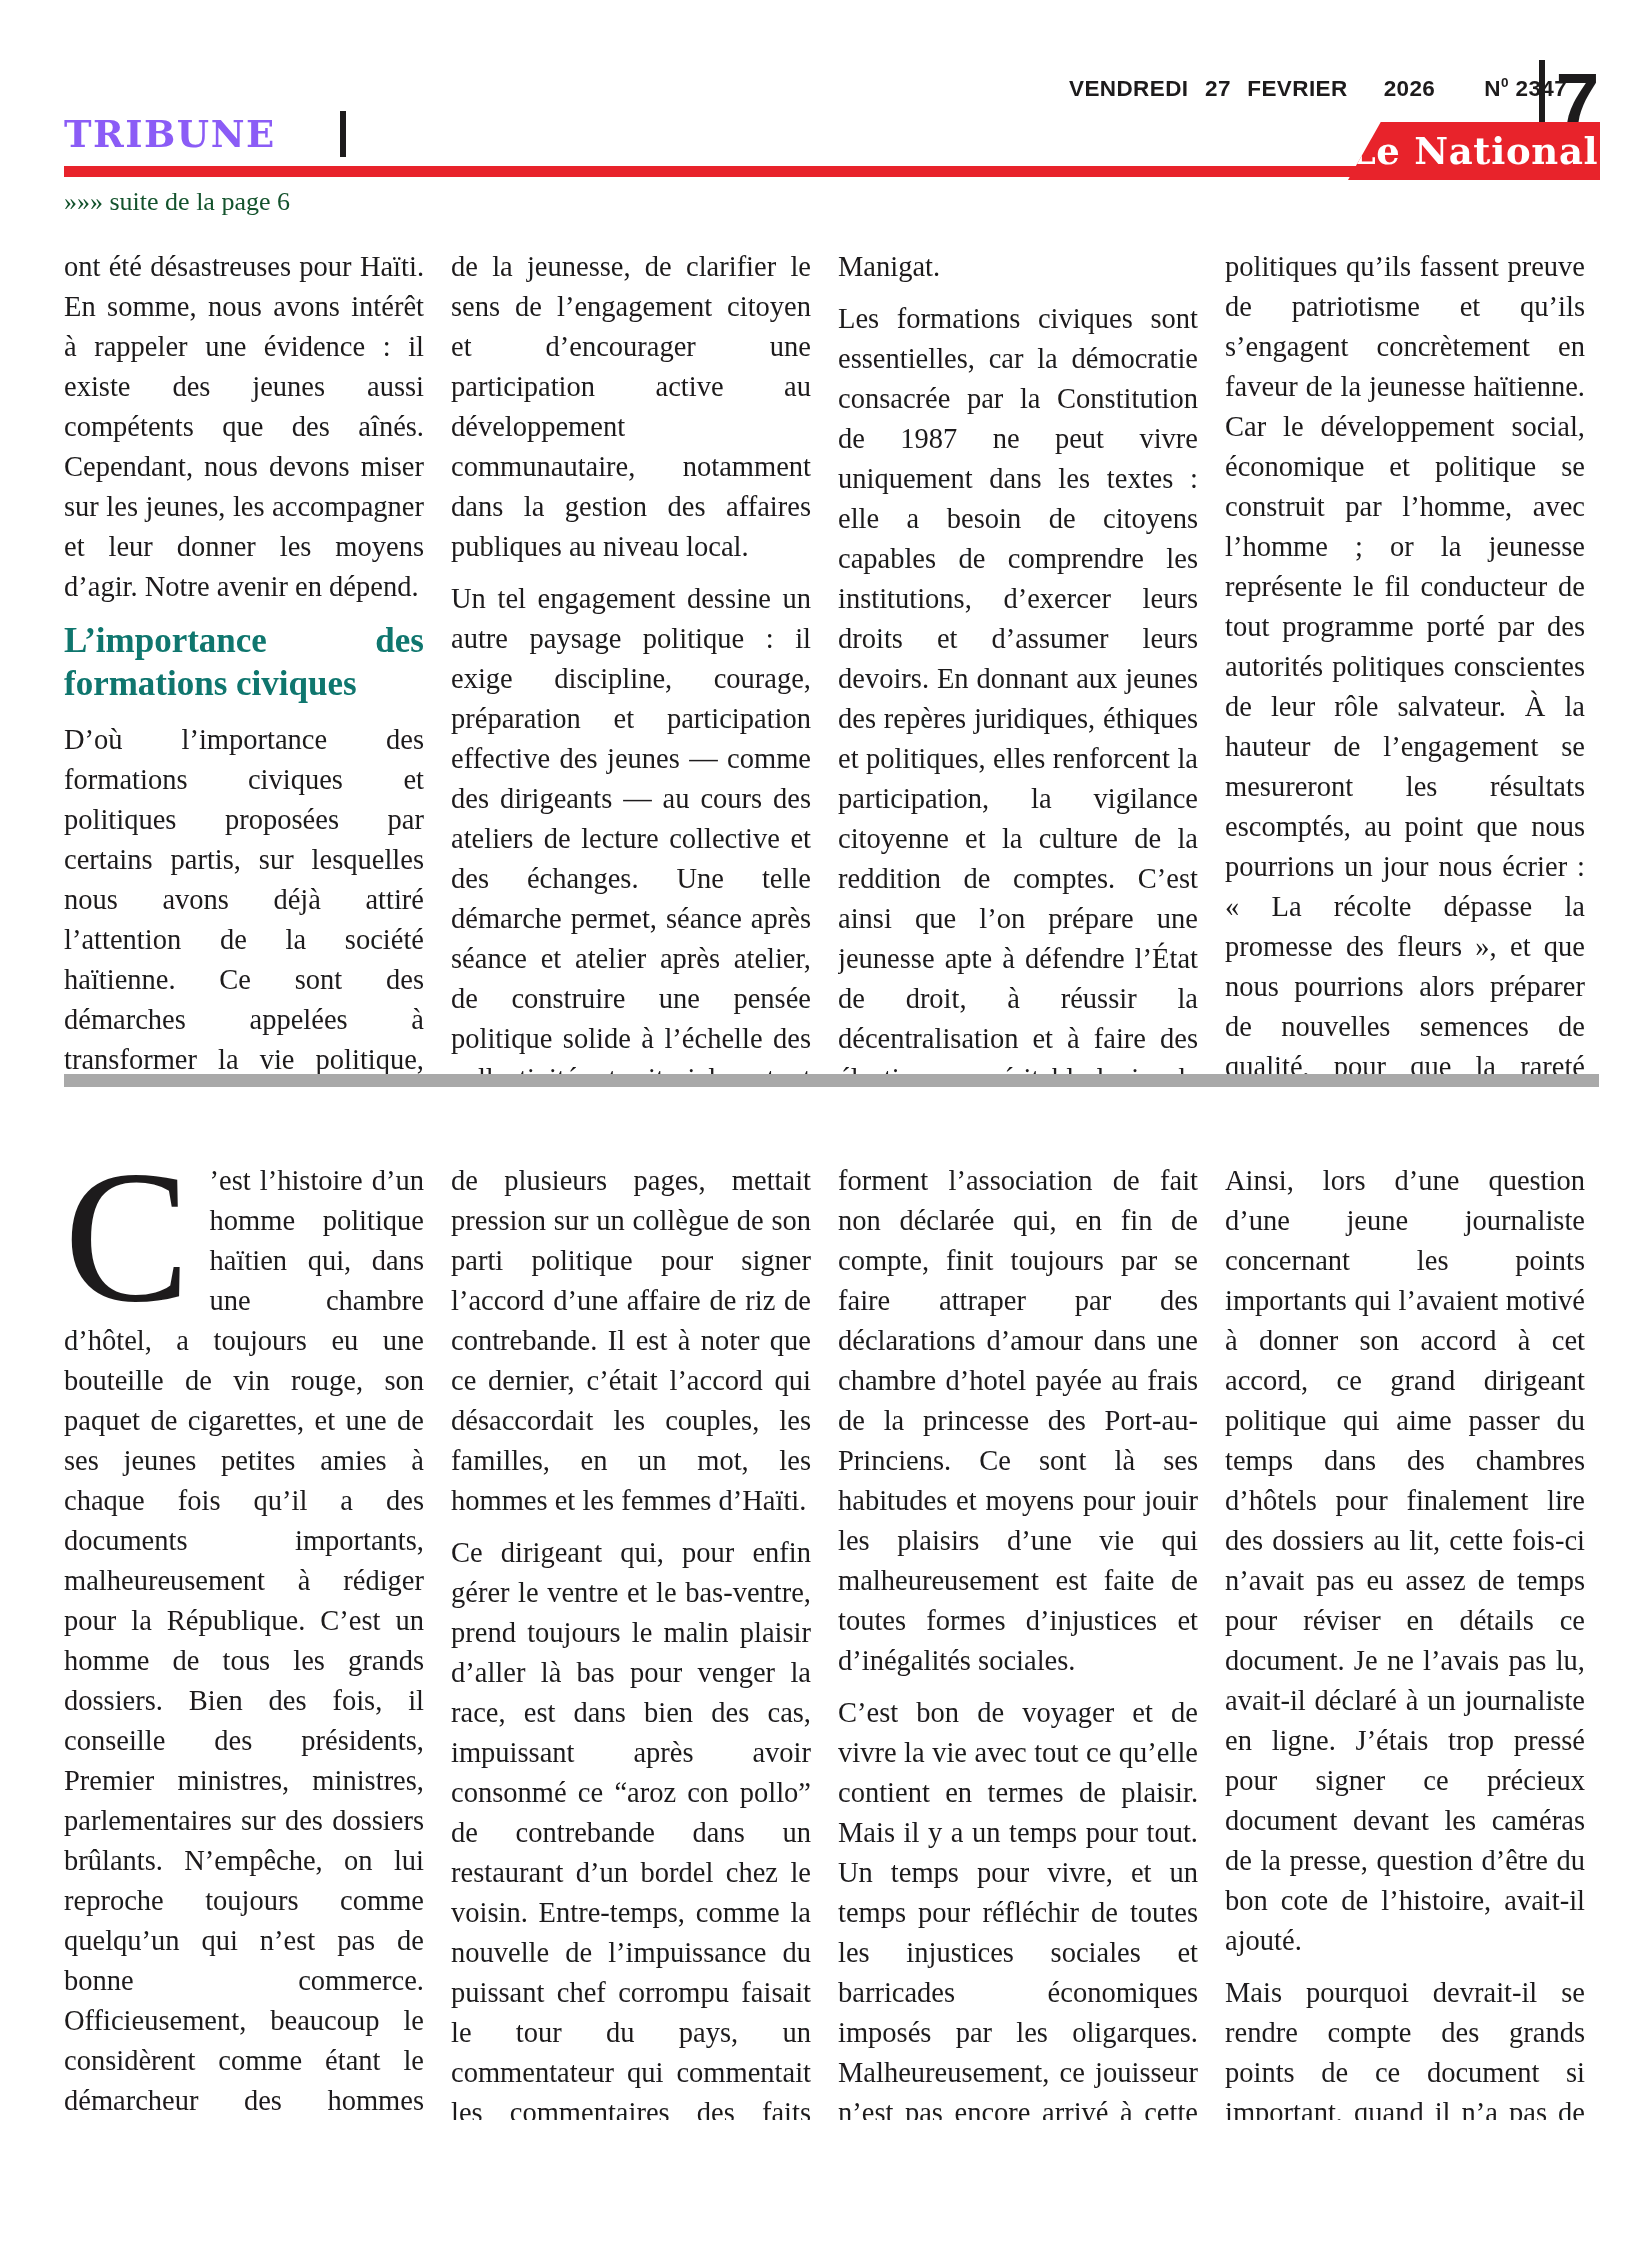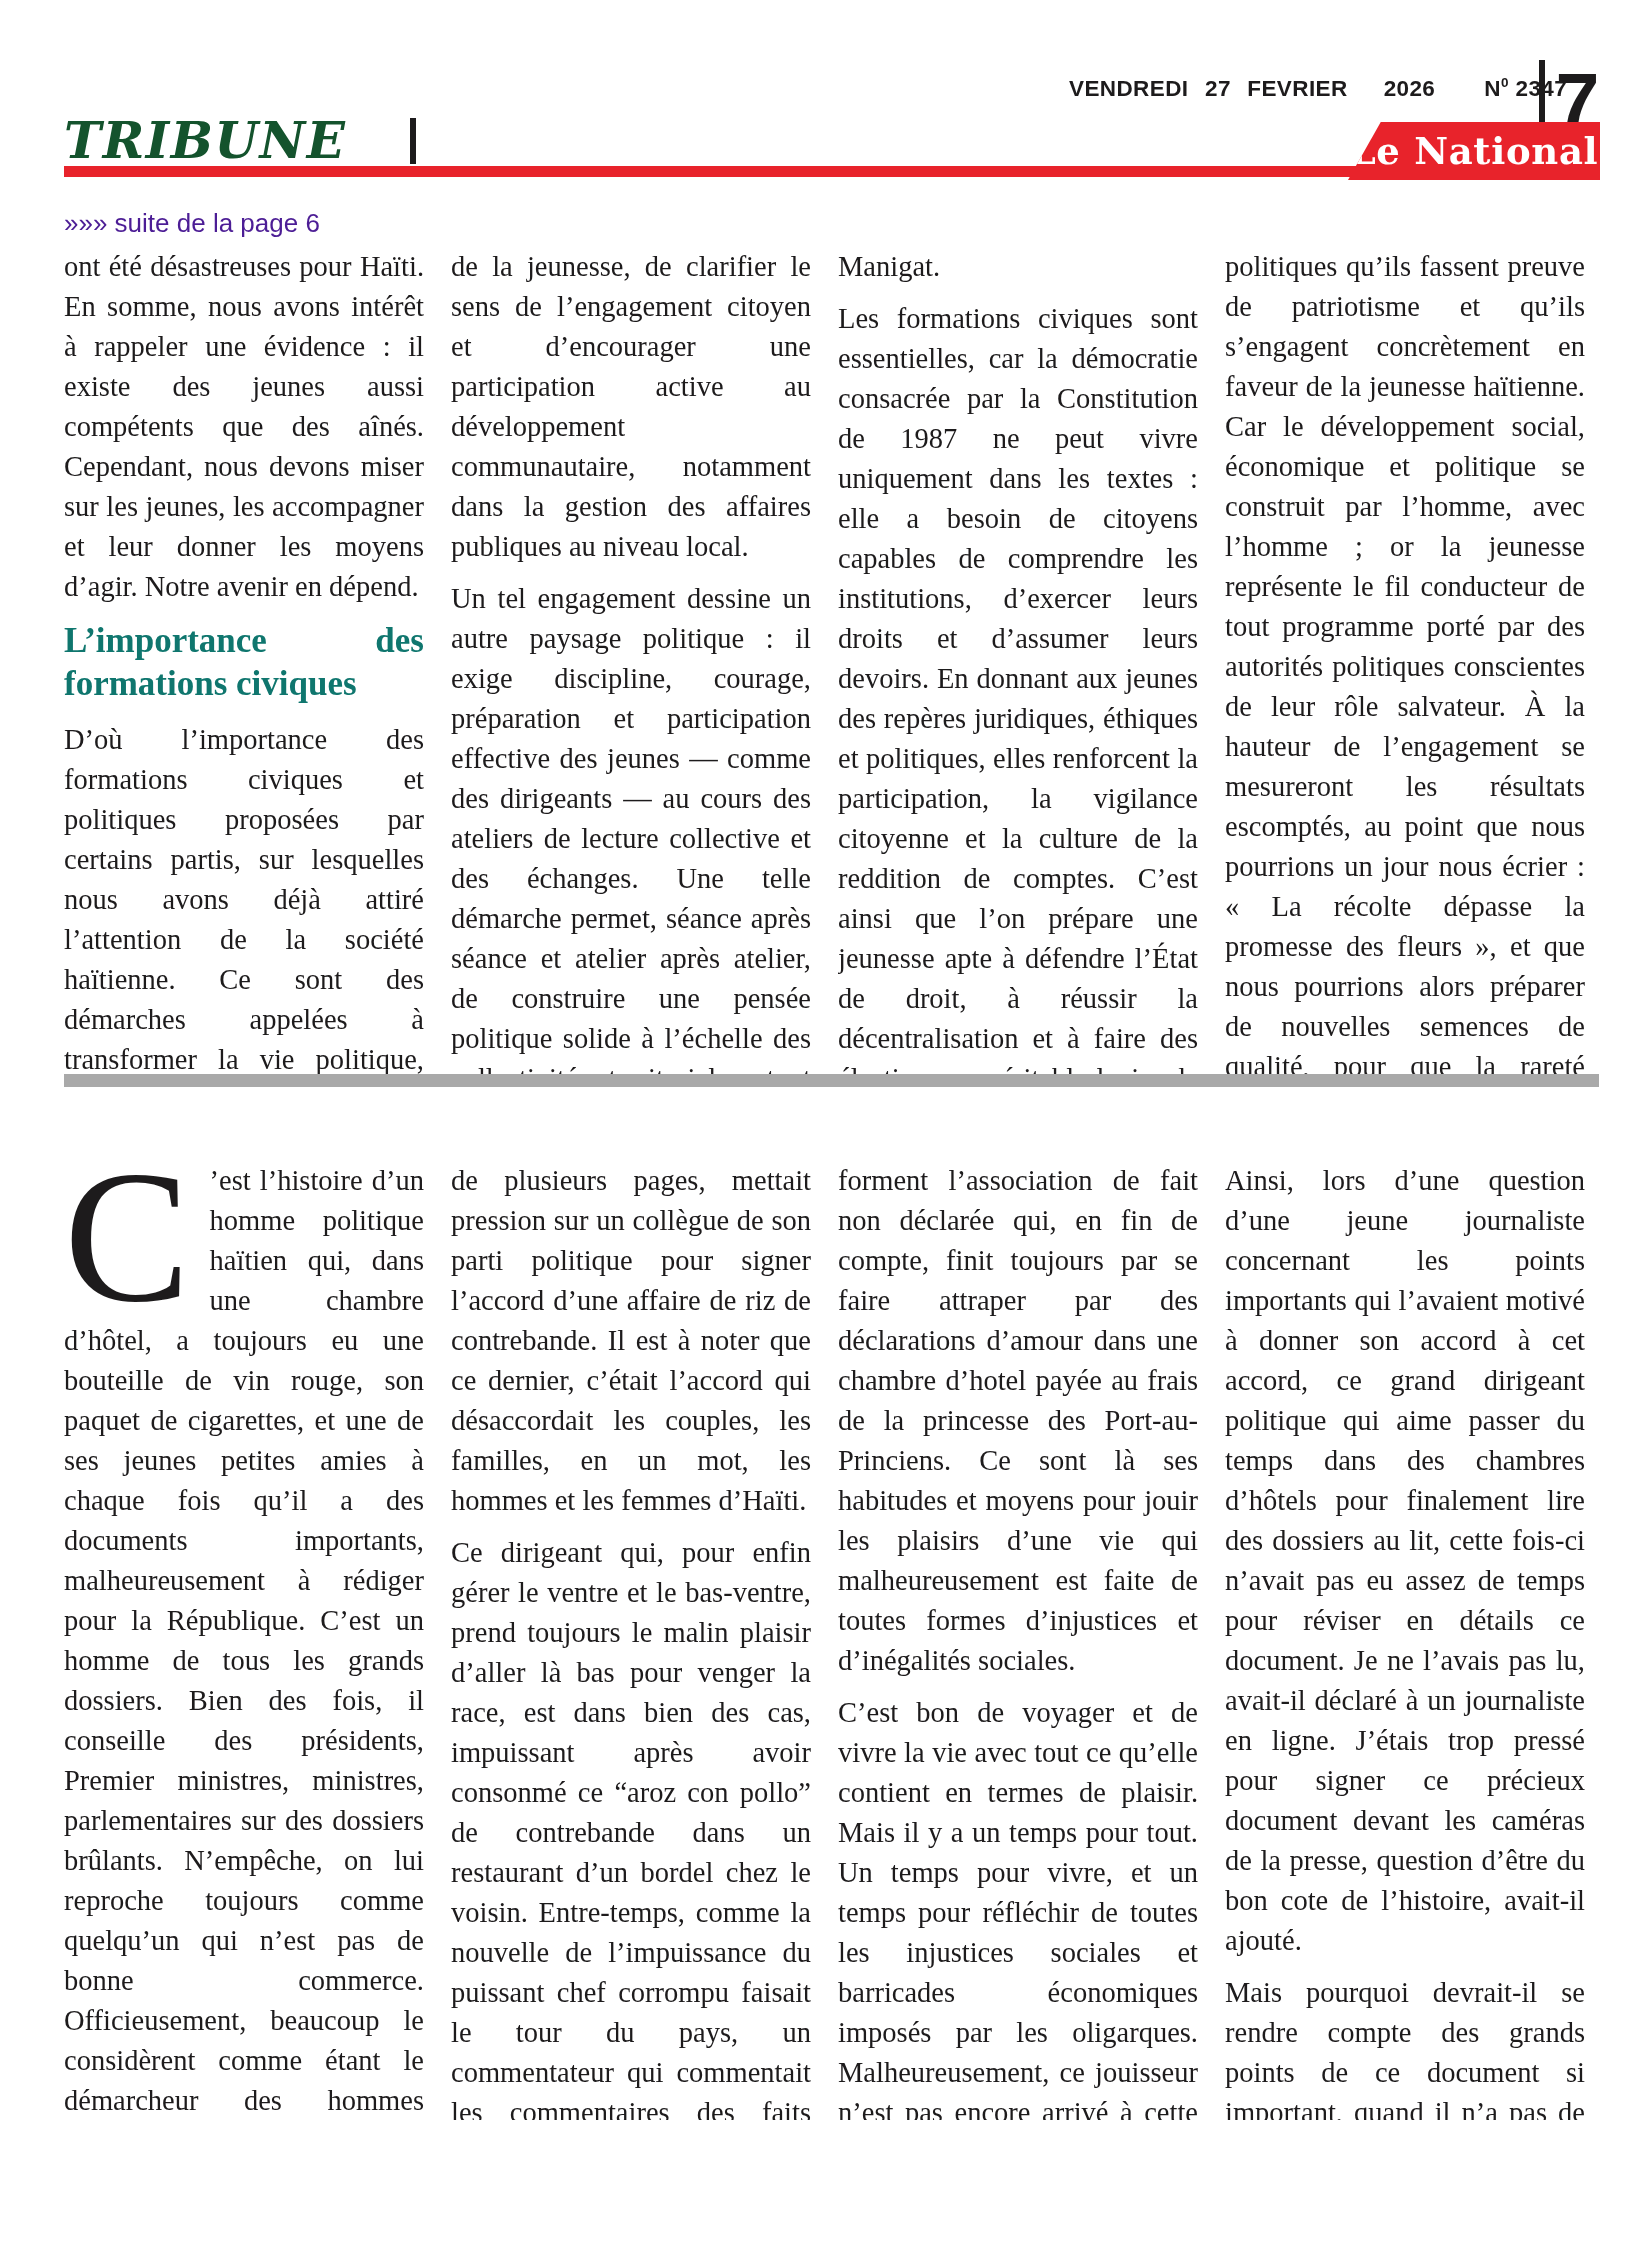--- a/index.html
+++ b/index.html
@@ -16,26 +16,26 @@
   .pageno-wrap{position:absolute;left:1539px;top:60px;display:flex;align-items:flex-start;}
   .pageno-bar{width:6px;height:99px;background:#1d1b1c;}
   .pageno{font-family:"Liberation Sans",sans-serif;font-weight:bold;font-size:79px;line-height:84px;margin-left:10.5px;}
 
   .brand-banner{position:absolute;left:1348px;top:122px;width:252px;height:58px;background:#e8232b;
                 clip-path:polygon(13% 0,100% 0,100% 100%,0 100%);
                 display:flex;align-items:center;justify-content:center;}
   .brand-banner span{font-family:"DejaVu Serif",serif;font-weight:bold;font-size:37px;color:#ffffff;letter-spacing:0.7px;}
 
   .section-wrap{position:absolute;left:64px;top:111px;display:flex;align-items:center;}
-  .section-title{font-family:"DejaVu Serif",serif;font-weight:bold;font-size:50px;letter-spacing:1.5px;color:#14532d;font-style:italic;}
+  .section-title{font-family:"DejaVu Serif",serif;font-weight:bold;font-size:37px;letter-spacing:1.5px;color:#8b5cf6;}
   .section-divider{width:6px;height:46px;background:#1d1b1c;margin-left:64px;}
 
   .rule-red{position:absolute;left:64px;top:166px;width:1535px;height:11.2px;background:#e8232b;}
-  .suite-from{position:absolute;left:64px;top:208px;font-family:Liberation Sans, sans-serif;
-              font-size:26px;color:#4c1d95;}
+  .suite-from{position:absolute;left:64px;top:187px;font-family:Liberation Serif, serif;
+              font-size:26px;color:#14532d;}
   .suite-to{position:absolute;left:1416px;top:2143px;font-family:Liberation Sans, sans-serif;
             font-size:34px;color:#e8232b;}
 
   
   .cols{position:absolute;left:64px;width:1521px;display:flex;gap:27px;overflow:hidden;}
   .cols-top{top:247px;height:835px;}
   .cols-bottom{top:1161px;height:984px;}
   .col{width:360px;flex:none;overflow:hidden;}
   .body-p{margin:0 0 12px 0;font-size:28.5px;line-height:40px;text-align:justify;
           text-justify:inter-word;color:#1d1b1c;}

